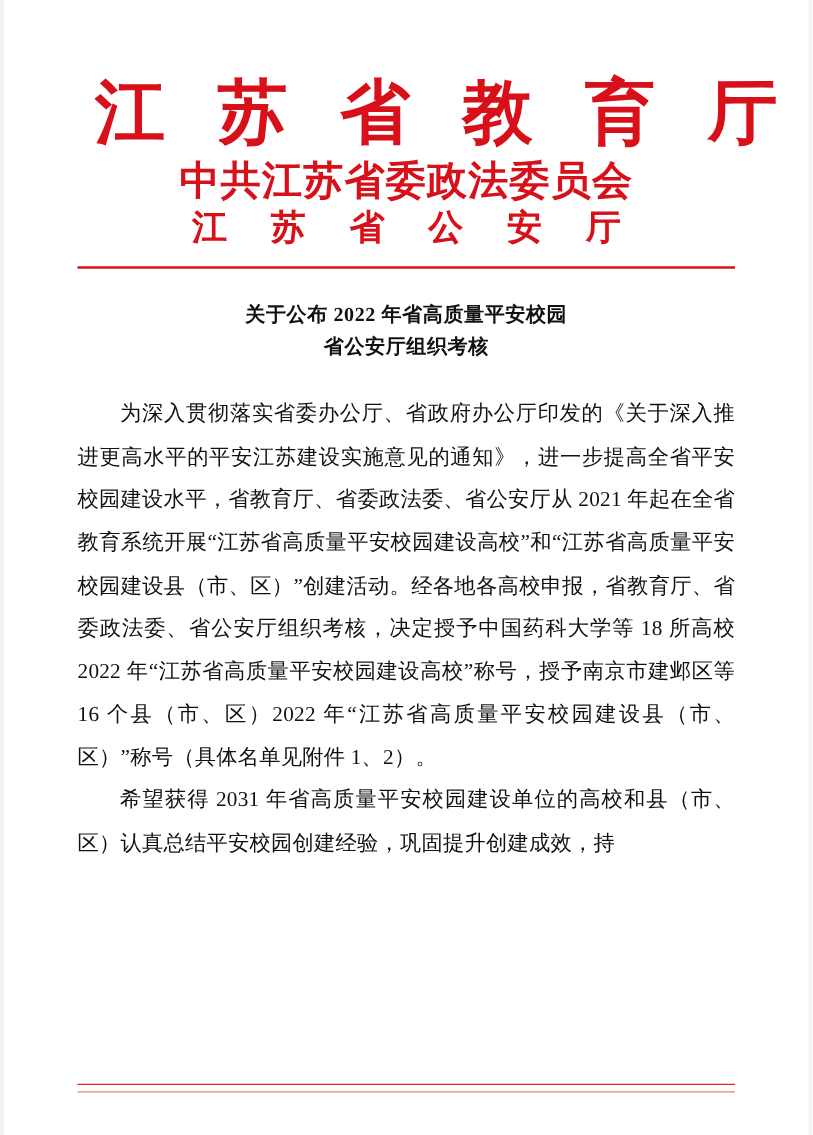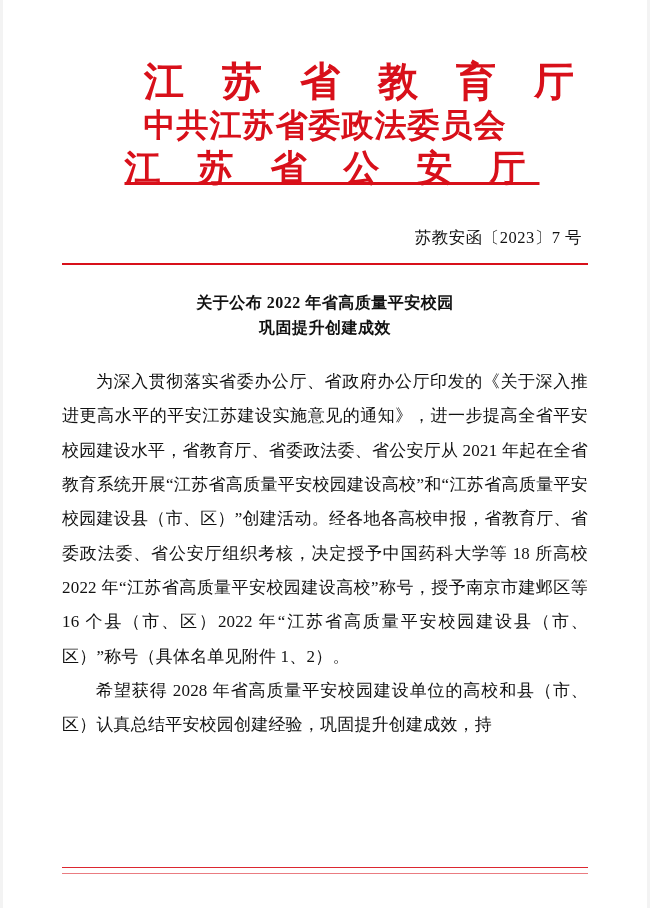--- a/index.html
+++ b/index.html
@@ -30,36 +30,35 @@
     text-align: center;
   }
   .lh-line {
     color: #d8101a;
     font-weight: bold;
     font-family: "Liberation Serif", "DejaVu Serif", serif;
     line-height: 1.18;
     white-space: nowrap;
   }
   .lh-1 {
-    font-size: 40px;
+    font-size: 56px;
     letter-spacing: 14px;
     padding-left: 14px;
     text-align: right;
   }
   .lh-2 {
     font-size: 32px;
     letter-spacing: 1px;
     margin-top: 2px;
   }
   .lh-3 {
-    font-size: 36px;
+    font-size: 28px;
     letter-spacing: 14px;
     padding-left: 14px;
     margin-top: 2px;
-    text-decoration: underline;
   }
 
   
   .docnum-wrap {
     margin-top: 38px;
     text-align: right;
     padding-right: 6px;
   }
   .docnum {
     font-size: 16.5px;
@@ -136,34 +135,31 @@
 
   <div class="edge edge-left"></div>
   <div class="edge edge-right"></div>
 
   <div class="letterhead">
     <div class="lh-line lh-1">江 苏 省 教 育 厅</div>
     <div class="lh-line lh-2">中共江苏省委政法委员会</div>
     <div class="lh-line lh-3">江 苏 省 公 安 厅</div>
   </div>
 
-  <div class="docnum-wrap">
-    <span class="docnum">苏教安函〔2023〕7 号</span>
-  </div>
 
   <div class="red-rule"></div>
 
   <div class="title">
     <span class="title-line">关于公布 2022 年省高质量平安校园</span>
-    <span class="title-line">巩固提升创建成效</span>
+    <span class="title-line">省公安厅组织考核</span>
   </div>
 
   <div class="body">
     <p class="para">为深入贯彻落实省委办公厅、省政府办公厅印发的《关于深入推进更高水平的平安江苏建设实施意见的通知》，进一步提高全省平安校园建设水平，省教育厅、省委政法委、省公安厅从 2021 年起在全省教育系统开展“江苏省高质量平安校园建设高校”和“江苏省高质量平安校园建设县（市、区）”创建活动。经各地各高校申报，省教育厅、省委政法委、省公安厅组织考核，决定授予中国药科大学等 18 所高校 2022 年“江苏省高质量平安校园建设高校”称号，授予南京市建邺区等 16 个县（市、区）2022 年“江苏省高质量平安校园建设县（市、区）”称号（具体名单见附件 1、2）。</p>
-    <p class="para">希望获得 2028 年省高质量平安校园建设单位的高校和县（市、区）认真总结平安校园创建经验，巩固提升创建成效，持</p>
+    <p class="para">希望获得 2031 年省高质量平安校园建设单位的高校和县（市、区）认真总结平安校园创建经验，巩固提升创建成效，持</p>
   </div>
 
   <div class="bottom-rules">
     <div class="r1"></div>
     <div class="r2"></div>
   </div>
 
 </div>
 
 </body></html>

